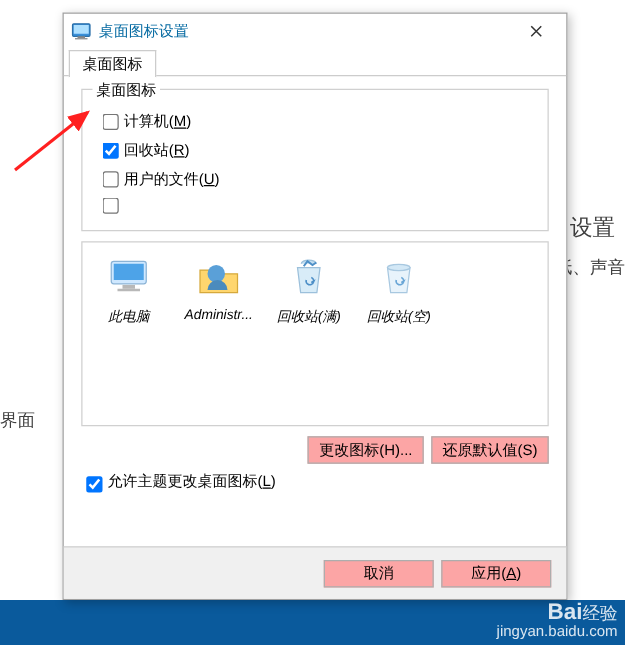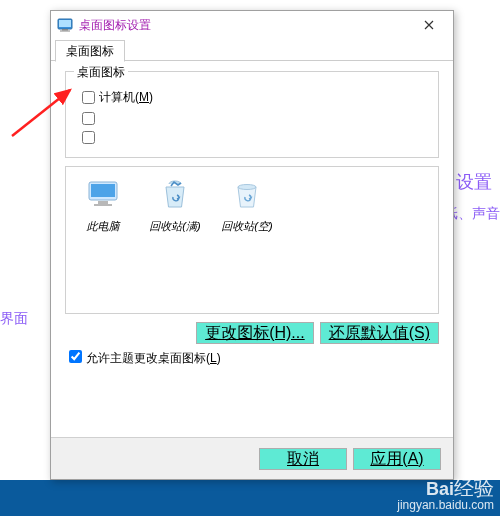--- a/index.html
+++ b/index.html
@@ -12,21 +12,21 @@
     overflow: hidden;
   }
   .bg-panel {
     position: absolute;
     left: 0; top: 0;
     width: 500px; height: 480px;
     background: #fff;
   }
   .bg-text {
     position: absolute;
-    color: #8b5cf6;
+    color: #404040;
     font-size: 14px;
   }
   .dialog {
     position: absolute;
     left: 50px; top: 10px;
     width: 404px; height: 470px;
     background: #fff;
     border: 1px solid #a0a0a0;
     box-shadow: 2px 2px 8px rgba(0,0,0,.25);
     display: flex;
@@ -36,21 +36,21 @@
     height: 28px;
     display: flex;
     align-items: center;
     padding: 0 4px 0 6px;
   }
   .title-icon {
     width: 16px; height: 16px;
     margin-right: 6px;
     display: inline-flex;
   }
-  .title-text { flex: 1; font-size: 12px; color: #a21caf; }
+  .title-text { flex: 1; font-size: 12px; color: #0369a1; }
   .close-btn {
     width: 40px; height: 24px;
     display: flex; align-items: center; justify-content: center;
     cursor: default;
     font-size: 14px;
     color: #333;
   }
   .tab-strip {
     position: relative;
     height: 22px;
@@ -112,32 +112,31 @@
     align-items: center;
     font-size: 11px;
     text-align: center;
   }
   .icon-item .glyph {
     width: 40px; height: 40px;
     margin-bottom: 4px;
     display:flex;align-items:center;justify-content:center;
   }
   .btn-row { display: flex; justify-content: flex-end; gap: 6px; margin-bottom: 6px;}
-  .allow-row { display:flex; align-items:flex-start; padding-left:4px; }
+  .allow-row { display:flex; align-items:flex-end; padding-left:4px; }
   .allow-row input { margin-right:4px; }
   .btn {
     min-width: 88px;
     height: 22px;
     border: 1px solid #adadad;
-    background: #5eead4;
-    font-size: 16px;
+    background: #fca5a5;
+    font-size: 12px;
     font-family: inherit;
     padding: 0 8px;
     cursor: default;
-    text-decoration: underline;
   }
   .dlg-buttons {
     height: 42px;
     border-top: 1px solid #d0d0d0;
     background: #f0f0f0;
     display: flex;
     justify-content: flex-end;
     align-items: center;
     padding: 0 12px;
     gap: 6px;
@@ -157,21 +156,21 @@
     line-height: 14px;
   }
   .watermark .brand { font-size: 18px; font-weight: bold; margin-top: 46px; }
 </style>
 </head>
 <body>
 
 <div class="bg-panel">
   <span class="bg-text" style="right:8px; top:170px; font-size:18px;">设置</span>
   <span class="bg-text" style="right:0; top:205px;">具壁纸、声音</span>
-  <span class="bg-text" style="left:0; top:310px;">界面</span>
+  <span class="bg-text" style="left:0; top:328px;">界面</span>
 </div>
 
 <div class="dialog">
   <div class="titlebar">
     <span class="title-icon">
       <svg viewBox="0 0 16 16">
           <rect x="1" y="2" width="14" height="10" rx="1" fill="#3a8fd8" stroke="#2a6fa8"></rect>
           <rect x="2" y="3" width="12" height="7" fill="#aee0ff"></rect>
           <rect x="5" y="12" width="6" height="1.5" fill="#888"></rect>
           <rect x="3" y="13.5" width="10" height="1" fill="#888"></rect>
@@ -192,44 +191,59 @@
   <div class="tab-body">
 
     <div class="group">
       <span class="group-label">桌面图标</span>
 
       <div class="check-row">
         <div class="check-col">
           <input type="checkbox" id="cb-computer" style="">
           <label for="cb-computer"><span>计算机(</span><span class="u">M</span><span>)</span></label>
         </div>
+        <div class="check-col">
+          <input type="checkbox" id="cb-recycle" checked="" style="">
+          <label for="cb-recycle"><span>回收站(</span><span class="u">R</span><span>)</span></label>
+        </div>
       </div>
 
       <div class="check-row">
         <div class="check-col">
           <input type="checkbox" id="cb-user" style="">
+          <label for="cb-user"><span>用户的文件(</span><span class="u">U</span><span>)</span></label>
         </div>
         <div class="check-col">
           <input type="checkbox" id="cb-cp" style="">
         </div>
       </div>
 
     </div>
 
     <div class="icon-grid">
       <div class="icon-item">
         <span class="glyph">
             <svg viewBox="0 0 40 40">
               <rect x="6" y="7" width="28" height="18" rx="2" fill="#cfe8ff" stroke="#8ab3d6"></rect>
               <rect x="8" y="9" width="24" height="13" fill="#4da3e8"></rect>
               <rect x="15" y="26" width="10" height="3" fill="#b8b8b8"></rect>
               <rect x="11" y="29" width="18" height="2" fill="#b8b8b8"></rect>
             </svg>
           </span>
         <span>此电脑</span>
+      </div>
+      <div class="icon-item">
+        <span class="glyph">
+            <svg viewBox="0 0 40 40">
+              <path d="M5 14 h10 l3 3 h17 v15 H5 z" fill="#ffd66e" stroke="#d6a93c"></path>
+              <circle cx="18" cy="17" r="7" fill="#5aa0d8"></circle>
+              <path d="M11 30 a8 8 0 0 1 16 0 z" fill="#4b8bbd"></path>
+            </svg>
+          </span>
+        <span>Administr...</span>
       </div>
       <div class="icon-item">
         <span class="glyph">
             <svg viewBox="0 0 40 40">
               <path d="M11 12 h18 l-2.5 20 h-13 z" fill="#d8ecf8" stroke="#9cc0db"></path>
               <path d="M14 9 a6 3 0 0 1 12 0" fill="#c3dff2" stroke="#9cc0db"></path>
               <path d="M16 11 l3 -4 l4 3 l3 -2" stroke="#4d8fc7" stroke-width="1.6" fill="none"></path>
               <path d="M18 22 a3 3 0 1 0 4 -2 M22 24 l2 -1 l-1 2" stroke="#4d8fc7" stroke-width="1.4" fill="none"></path>
             </svg>
           </span>
@@ -268,15 +282,15 @@
 <svg class="arrow" width="90" height="70">
   <defs>
       <marker id="ah" markerWidth="8" markerHeight="8" refX="6" refY="3" orient="auto">
         <path d="M0 0 L7 3 L0 6 z" fill="#ff2020"></path>
       </marker>
     </defs>
   <line x1="2" y1="66" x2="60" y2="20" stroke="#ff2020" stroke-width="2.5" marker-end="url(#ah)"></line>
 </svg>
 
 <div class="watermark">
-  <div><span class="brand">Bai</span><span style="font-size:20px;">经验</span></div>
+  <div><span class="brand">Bai</span><span style="font-size:14px;">经验</span></div>
   <div>jingyan.baidu.com</div>
 </div>
 
 </body></html>

